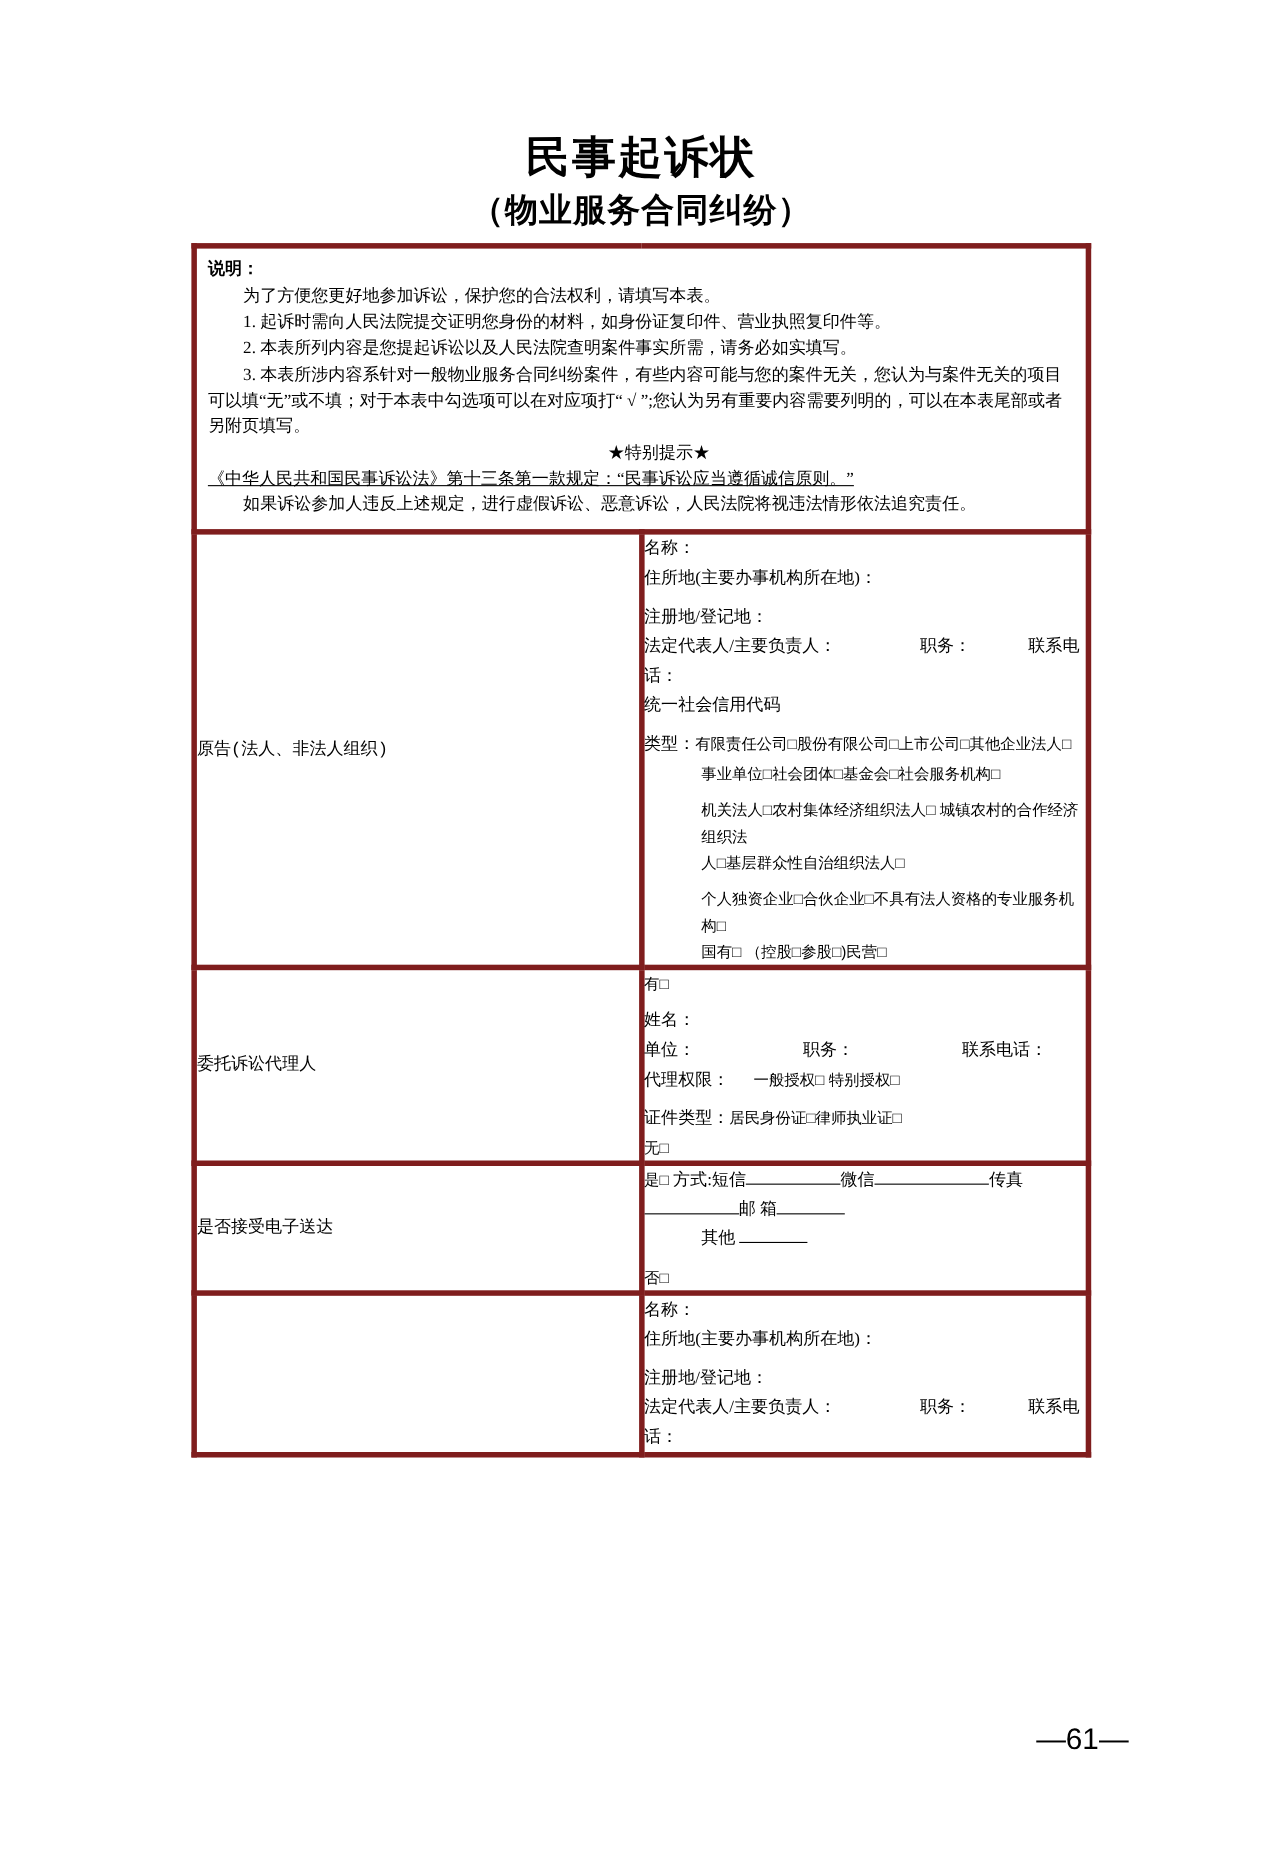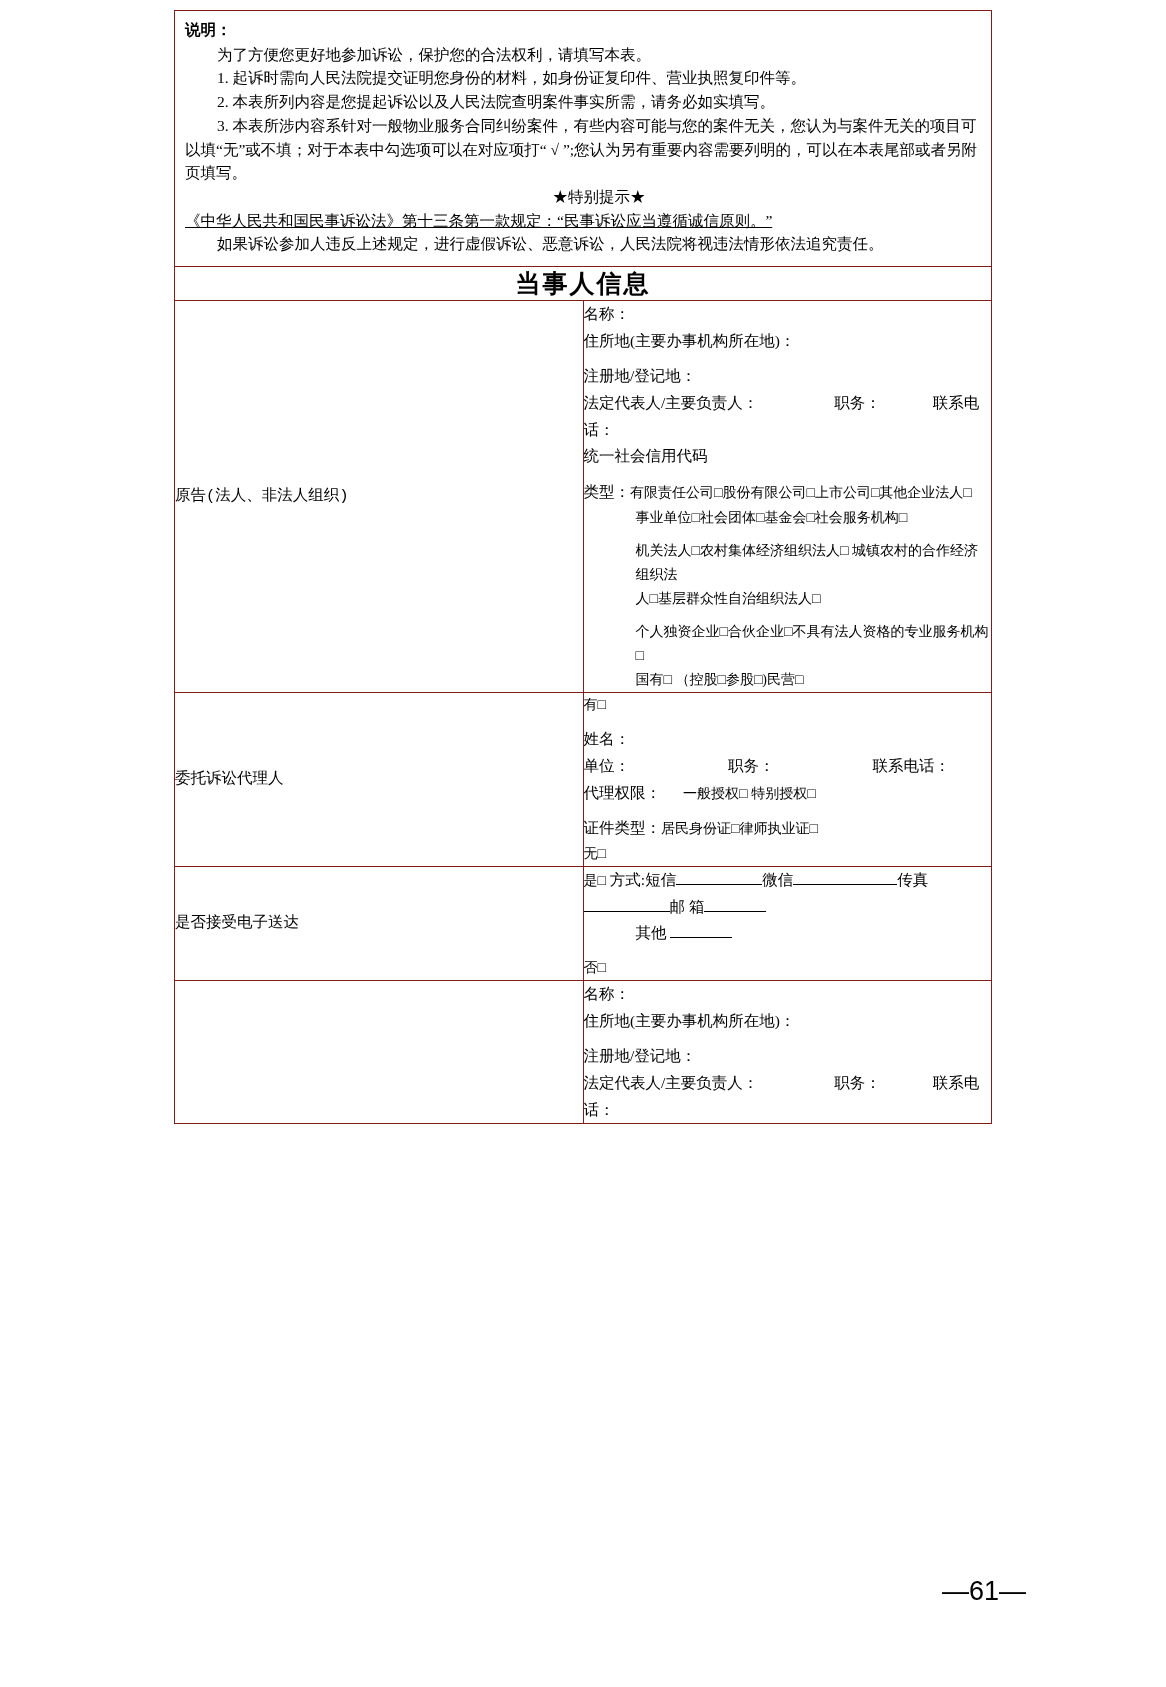--- a/index.html
+++ b/index.html
@@ -41,21 +41,21 @@
     letter-spacing: 1px;
   }
 
   table.form {
     border-collapse: collapse;
     width: 818px;
     margin: 10px auto 0 auto;
     table-layout: fixed;
   }
   table.form td {
-    border: 1px solid #7f1d1d;
+    border: 5px solid #7f1d1d;
     vertical-align: top;
     padding: 0;
   }
 
   
   .instructions {
     padding: 7px 10px 10px 10px;
     font-size: 15.5px;
     line-height: 1.53;
   }
@@ -98,61 +98,62 @@
     padding: 10px 10px 10px 12px;
     line-height: 1.72;
   }
   .value-cell .row { margin: 0; }
   .value-cell .row.sp { margin-top: 9px; }
   .value-cell .indent1 { padding-left: 52px; }
   .gap-lg { display: inline-block; width: 76px; }
   .gap-md { display: inline-block; width: 52px; }
   .gap-sm { display: inline-block; width: 22px; }
 
-  .cb { font-family: Liberation Serif, serif; font-size: 14px; }
+  .cb { font-family: Liberation Sans, sans-serif; font-size: 14px; }
 
   .ul-s { display: inline-block; border-bottom: 1.2px solid #000; width: 86px; height: 15px; }
   .ul-m { display: inline-block; border-bottom: 1.2px solid #000; width: 104px; height: 15px; }
   .ul-xs { display: inline-block; border-bottom: 1.2px solid #000; width: 62px; height: 15px; }
 
   .pagenum {
     position: absolute;
     right: 140px;
     bottom: 90px;
     font-size: 27px;
     font-family: Liberation Sans, sans-serif;
   }
 </style>
 </head>
 <body>
 
 <div class="page">
 
+  <div class="title-block">
+    <div class="doc-title">民事起诉状</div>
+    <div class="doc-subtitle">（物业服务合同纠纷）</div>
+  </div>
 
   <table class="form">
 
     <tbody>
         <tr>
       <td colspan="2">
         <div class="instructions">
           <div class="head">说明：</div>
           <p class="ind2">为了方便您更好地参加诉讼，保护您的合法权利，请填写本表。</p>
           <p class="ind2">1. 起诉时需向人民法院提交证明您身份的材料，如身份证复印件、营业执照复印件等。</p>
           <p class="ind2">2. 本表所列内容是您提起诉讼以及人民法院查明案件事实所需，请务必如实填写。</p>
           <p style="text-indent:32px;">3. 本表所涉内容系针对一般物业服务合同纠纷案件，有些内容可能与您的案件无关，您认为与案件无关的项目可以填“无”或不填；对于本表中勾选项可以在对应项打“ √ ”;您认为另有重要内容需要列明的，可以在本表尾部或者另附页填写。</p>
           <p class="star-line">★特别提示★</p>
           <p class="ind-hang">《中华人民共和国民事诉讼法》第十三条第一款规定：“民事诉讼应当遵循诚信原则。”</p>
           <p style="text-indent:32px;">如果诉讼参加人违反上述规定，进行虚假诉讼、恶意诉讼，人民法院将视违法情形依法追究责任。</p>
         </div>
       </td>
     </tr>
 
-    <tr>
-      <td colspan="2" class="section-header">当事人信息</td>
-    </tr>
 
     <tr>
       <td class="label-cell mid">原告(法人、非法人组织)</td>
       <td class="value-cell">
         <div class="row">名称：</div>
         <div class="row">住所地(主要办事机构所在地)：</div>
         <div class="row sp">注册地/登记地：</div>
         <div class="row">
           <span>法定代表人/主要负责人：</span><span class="gap-lg"></span><span>职务：</span><span class="gap-md"></span><span>联系电话：</span>
         </div>

